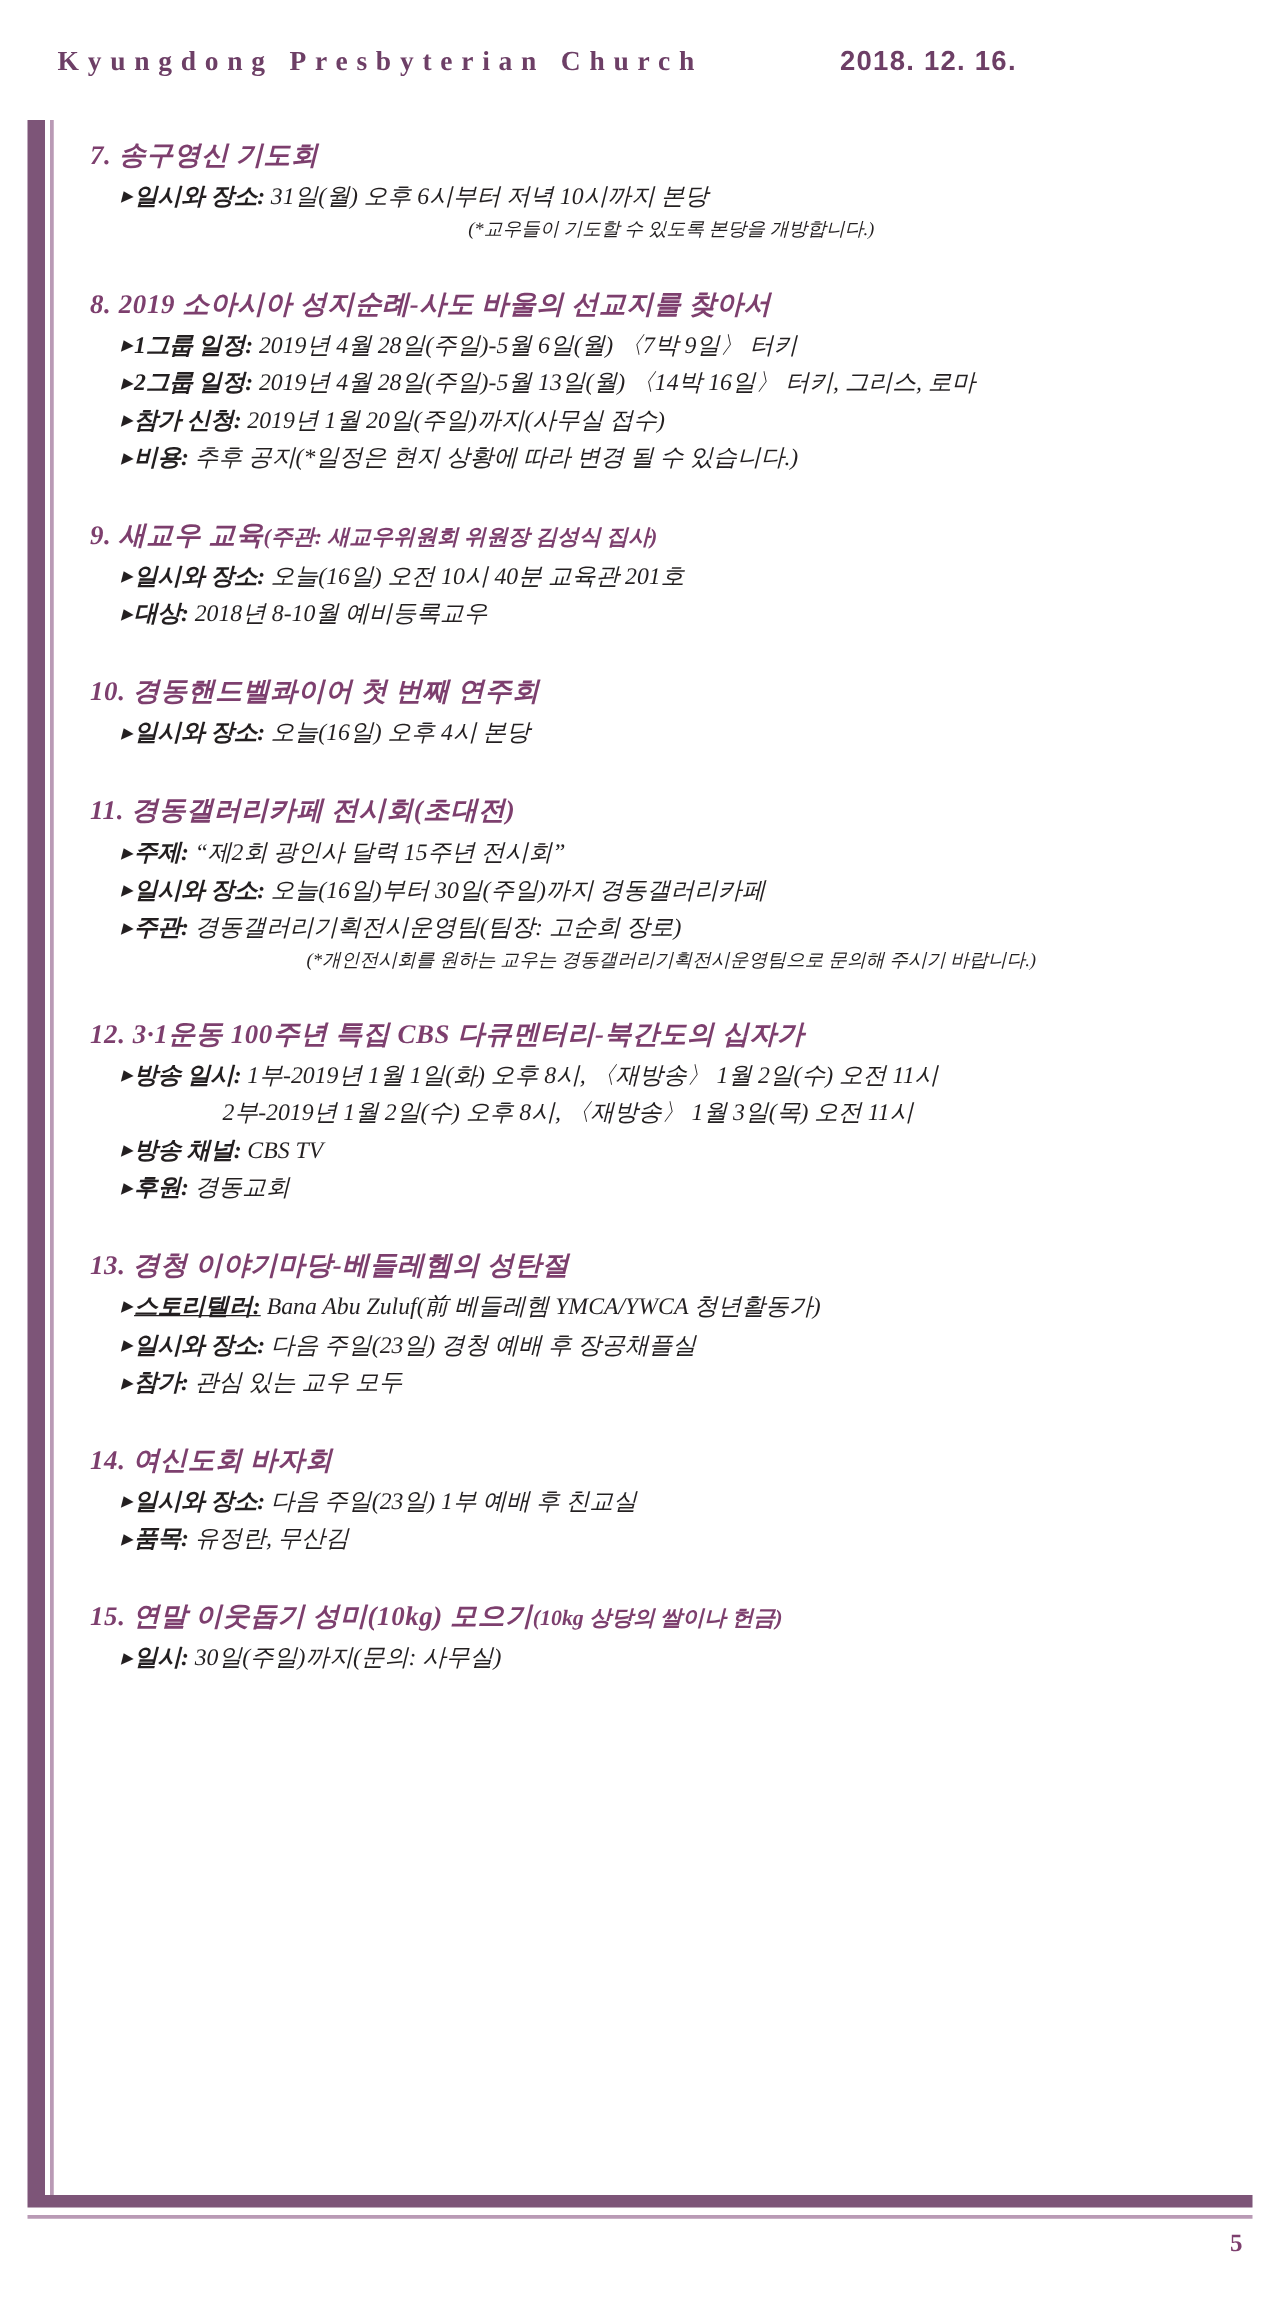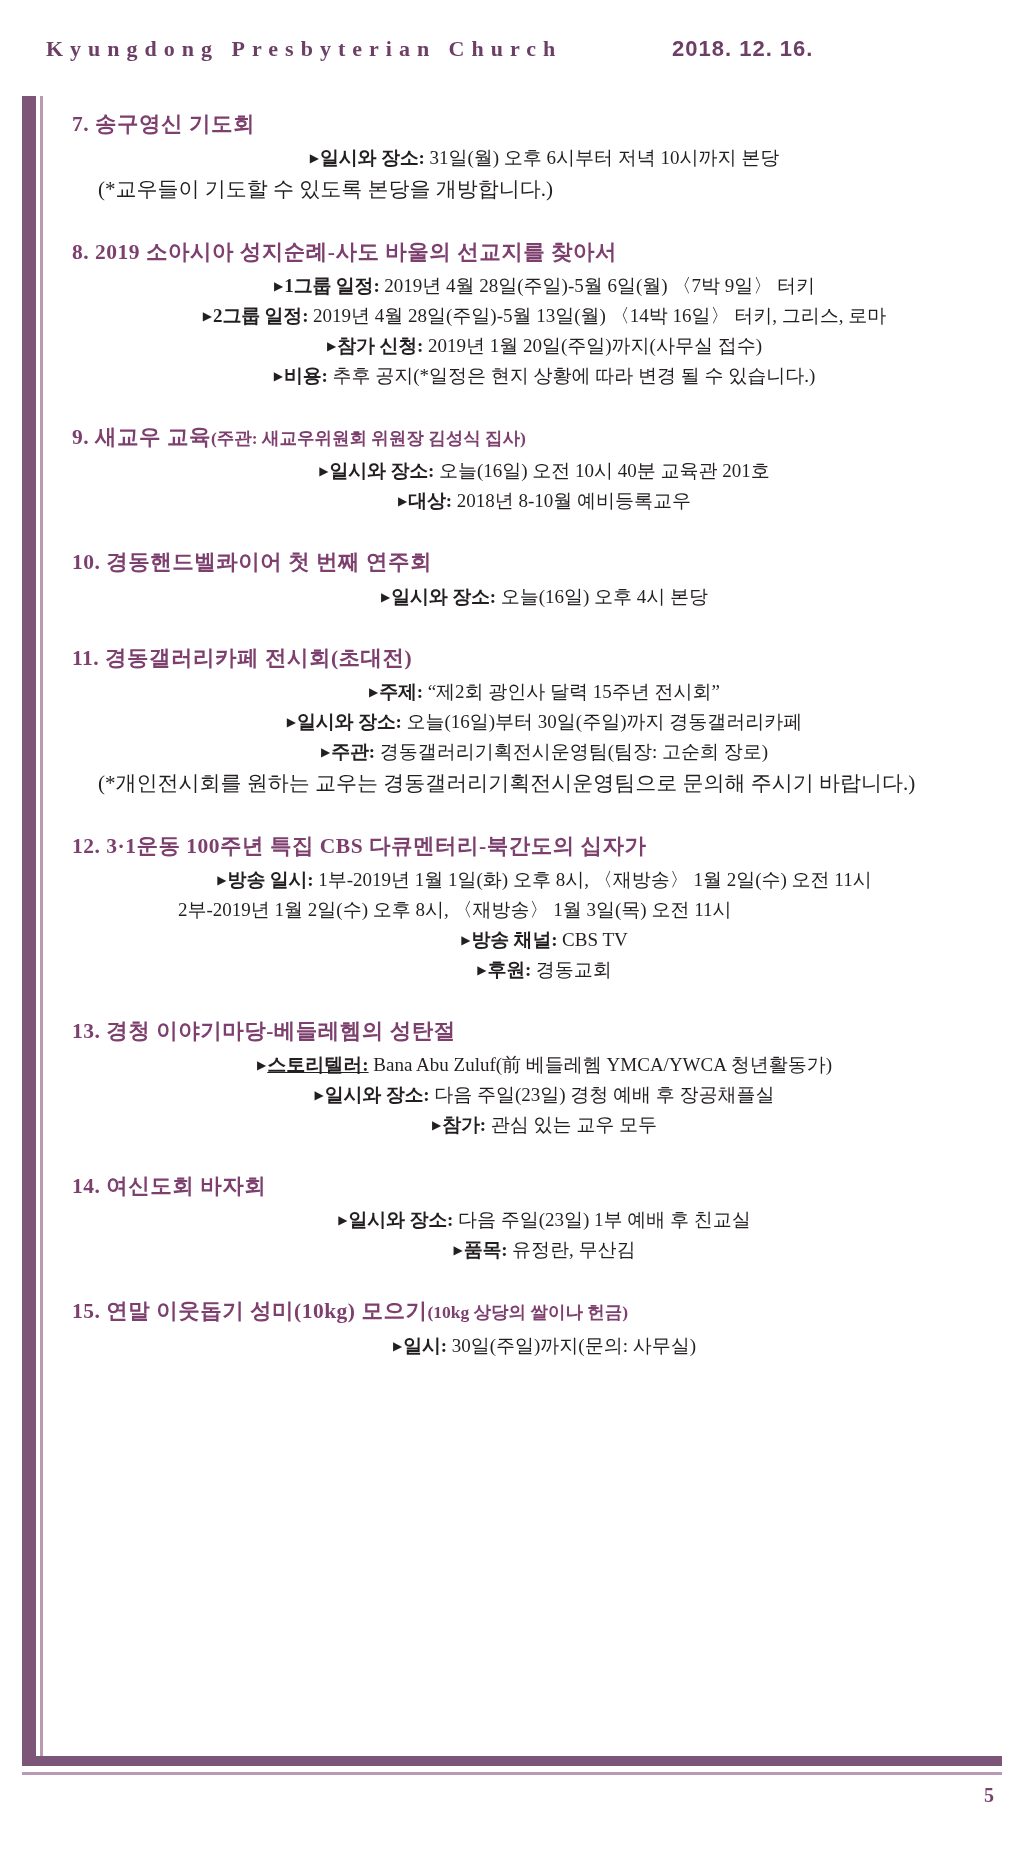--- a/index.html
+++ b/index.html
@@ -79,20 +79,21 @@
     height: 3px;
     background: #b99ab5;
   }
 
   
   .content {
     position: absolute;
     left: 62px;
     top: 108px;
     width: 930px;
+    font-style: italic;
   }
 
   .section {
     margin-bottom: 6px;
   }
 
   .sec-title {
     color: #7d3f6e;
     font-weight: bold;
     font-size: 21.5px;
@@ -104,40 +105,40 @@
     font-size: 17.5px;
     font-weight: bold;
     letter-spacing: 0;
   }
 
   .line {
     font-size: 19px;
     line-height: 1.58;
     margin-left: 35px;
     white-space: nowrap;
-    text-align: center;
   }
   .line .lbl {
     font-weight: bold;
     letter-spacing: -0.2px;
   }
   .line .lbl-u {
     font-weight: bold;
     text-decoration: underline;
   }
   .arrow {
     font-size: 12px;
     vertical-align: 2px;
     margin-right: 1px;
   }
   .note {
-    font-size: 21px;
+    font-size: 15px;
     line-height: 1.55;
-    margin-left: 36px;
-    white-space: nowrap;
+    margin-left: 20px;
+    white-space: nowrap;
+    text-align: center;
   }
   .cont {
     font-size: 19px;
     line-height: 1.58;
     margin-left: 116px;
     white-space: nowrap;
   }
   .gap-m { height: 24px; }
 
   .page-num {

